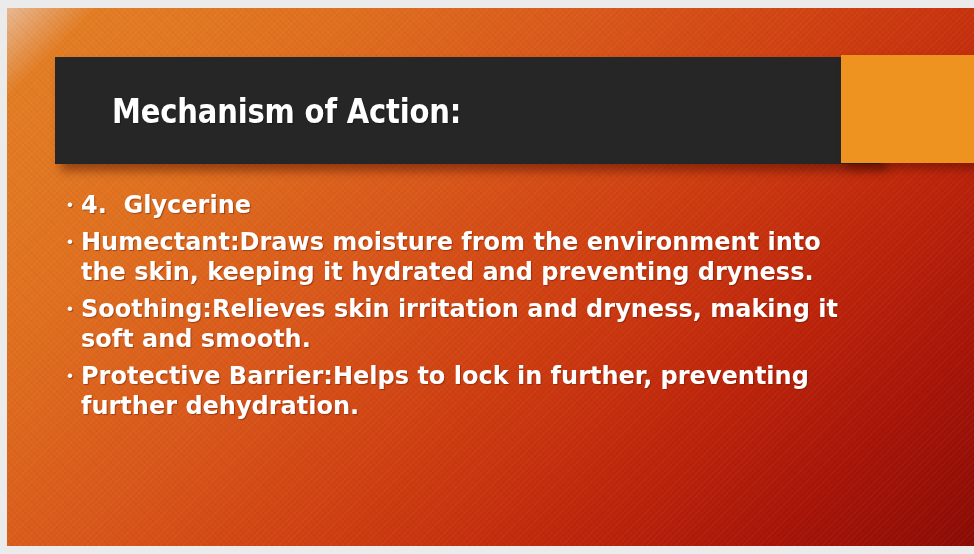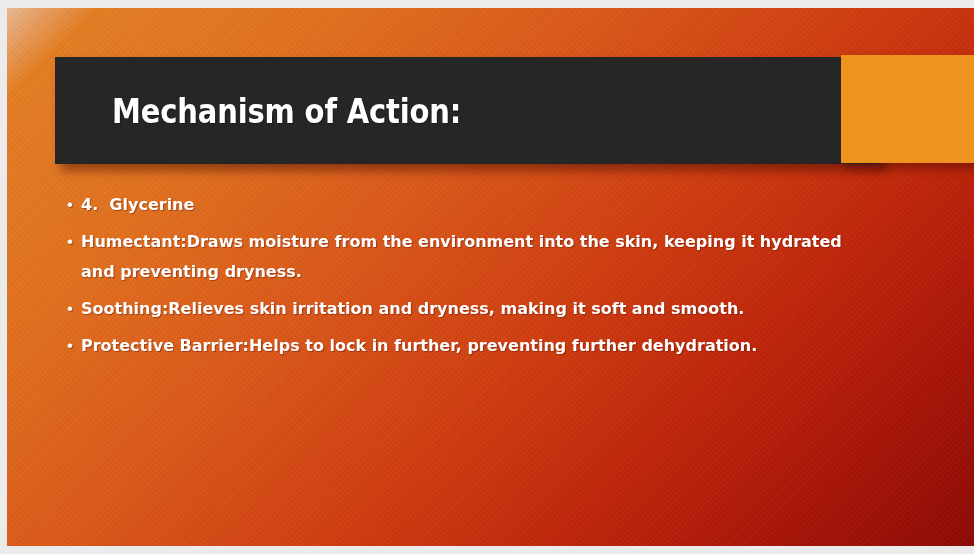--- a/index.html
+++ b/index.html
@@ -120,21 +120,21 @@
     line-height: 30px;
     text-align: left;
     padding-left: 2px;
     text-shadow: 1px 1px 1px rgba(90,20,5,0.5);
   }
   .bullet-text {
     flex: 1 1 auto;
     color: #ffffff;
     font-family: "DejaVu Sans", sans-serif;
     font-weight: bold;
-    font-size: 16px;
+    font-size: 24px;
     line-height: 30px;
     text-shadow: 1px 1px 1px rgba(90,20,5,0.45);
     white-space: pre-wrap;
   }
 </style>
 </head>
 <body>
 
 <div id="slide-root">
 

